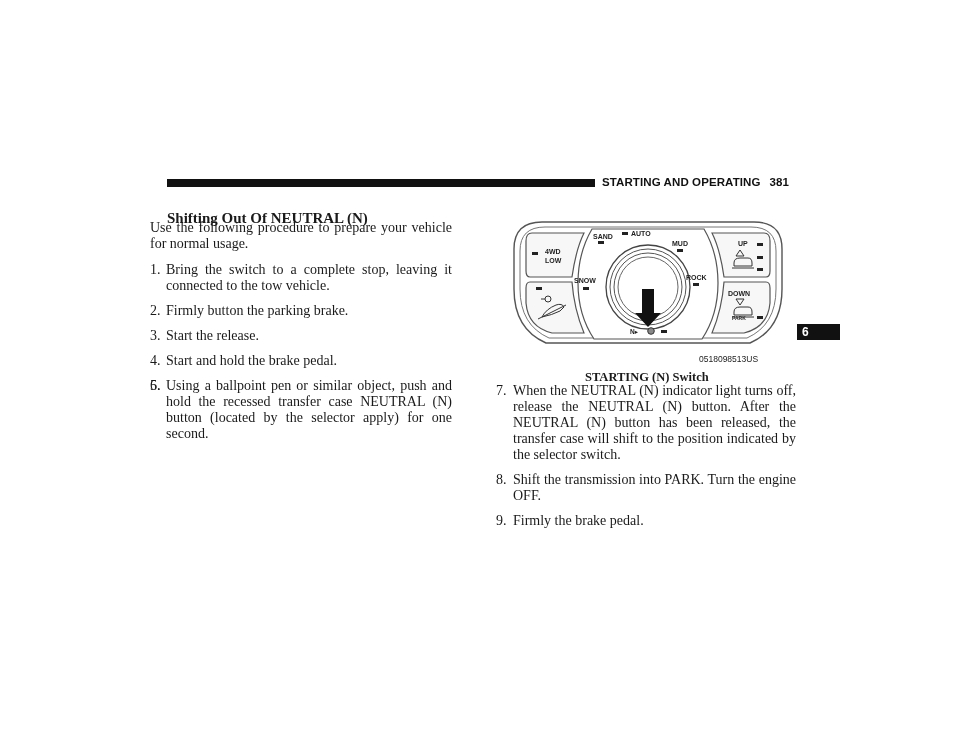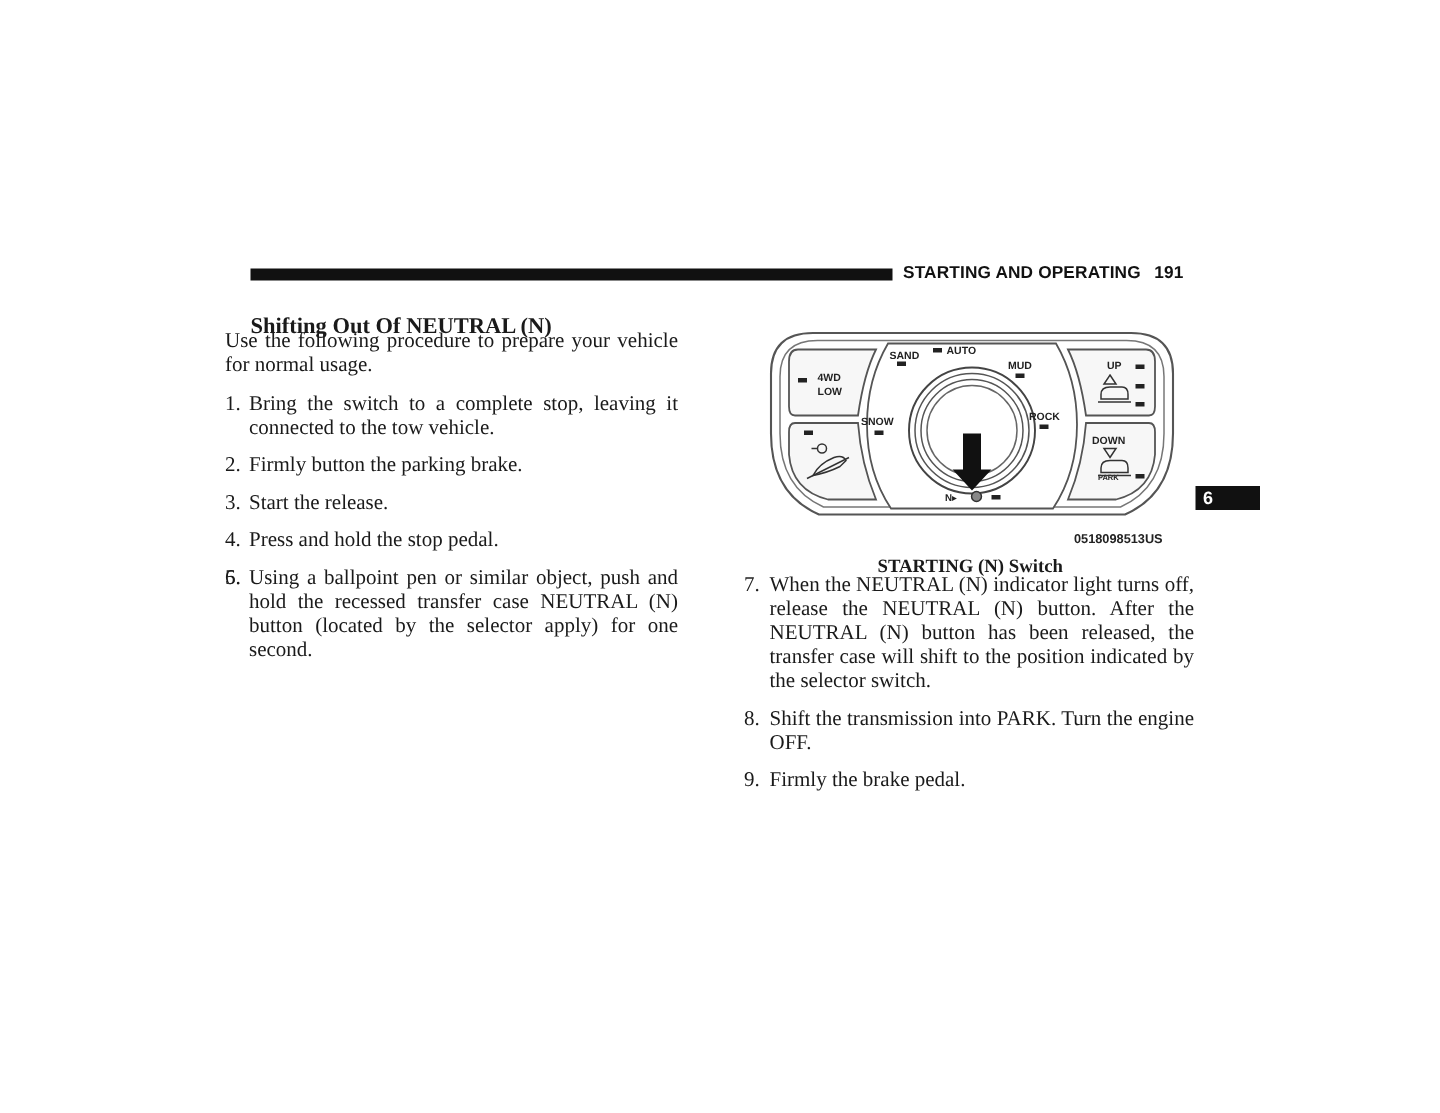--- a/index.html
+++ b/index.html
@@ -11,44 +11,44 @@
   .header-text .pg { margin-left:9px; }
   .section-title { position:absolute; left:167px; top:194px; font-weight:bold; font-size:15px;margin-top:16px; }
   .col { position:absolute; font-size:14px; line-height:16px; }
   .col.left { left:150px; top:220px; width:302px; }
   .col.right { left:496px; top:383px; width:300px; }
   p.intro { margin:0 0 10px 0; text-align:justify; }
   .item { position:relative; padding-left:16px; margin-bottom:9px; text-align:justify; }
   .item .num { position:absolute; left:0; top:0; }
   .item.wide { padding-left:17px; }
   .figure { position:absolute; left:512px; top:219px; width:272px; height:128px; }
-  .fig-code { position:absolute; left:716px; top:354px; font-family:"Liberation Sans","DejaVu Sans",sans-serif;
-              font-weight:bold; font-size:8.5px; color:#222; }
+  .fig-code { position:absolute; left:699px; top:354px; font-family:"Liberation Sans","DejaVu Sans",sans-serif;
+              font-weight:normal; font-size:8.5px; color:#222; }
   .fig-caption { position:absolute; left:585px; top:370px; font-weight:bold; font-size:12.5px; }
   .tab-6 { position:absolute; left:797px; top:324px; width:43px; height:16px; background:#111; color:#fff;
            font-family:"Liberation Sans","DejaVu Sans",sans-serif; font-weight:bold; font-size:12px;
            line-height:16px; padding-left:5px; box-sizing:border-box; }
   svg text { font-family:"Liberation Sans","DejaVu Sans",sans-serif; font-weight:bold; fill:#222; }
 </style>
 </head>
 <body>
 
 <div class="header-bar"></div>
 <div class="header-text">
-  <span>STARTING AND OPERATING</span><span class="pg">191</span>
+  <span>STARTING AND OPERATING</span><span class="pg">381</span>
 </div>
 
 <div class="section-title">Shifting Out Of NEUTRAL (N)</div>
 
 <div class="col left">
   <p class="intro">Use the following procedure to prepare your vehicle for normal usage.</p>
   <div class="item"><span class="num">1.</span><span>Bring the switch to a complete stop, leaving it connected to the tow vehicle.</span></div>
   <div class="item"><span class="num">2.</span><span>Firmly button the parking brake.</span></div>
   <div class="item"><span class="num">3.</span><span>Start the release.</span></div>
-  <div class="item"><span class="num">4.</span><span>Press and hold the stop pedal.</span></div>
+  <div class="item"><span class="num">4.</span><span>Start and hold the brake pedal.</span></div>
   <div class="item"><span class="num">5.</span></div>
   <div class="item"><span class="num">6.</span><span>Using a ballpoint pen or similar object, push and hold the recessed transfer case NEUTRAL (N) button (located by the selector apply) for one second.</span></div>
 </div>
 
 <div class="figure">
   <svg width="272" height="128" viewBox="0 0 272 128">
 
     <path d="M30,3 H242 Q270,3 270,30 V70 Q270,110 238,124 H34 Q2,110 2,70 V30 Q2,3 30,3 Z" fill="#fff" stroke="#555" stroke-width="1.4"></path>
     <path d="M33,8 H239 Q264,8 264,32 V70 Q264,106 235,119 H37 Q8,106 8,70 V32 Q8,8 33,8 Z" fill="none" stroke="#777" stroke-width="1"></path>
 

